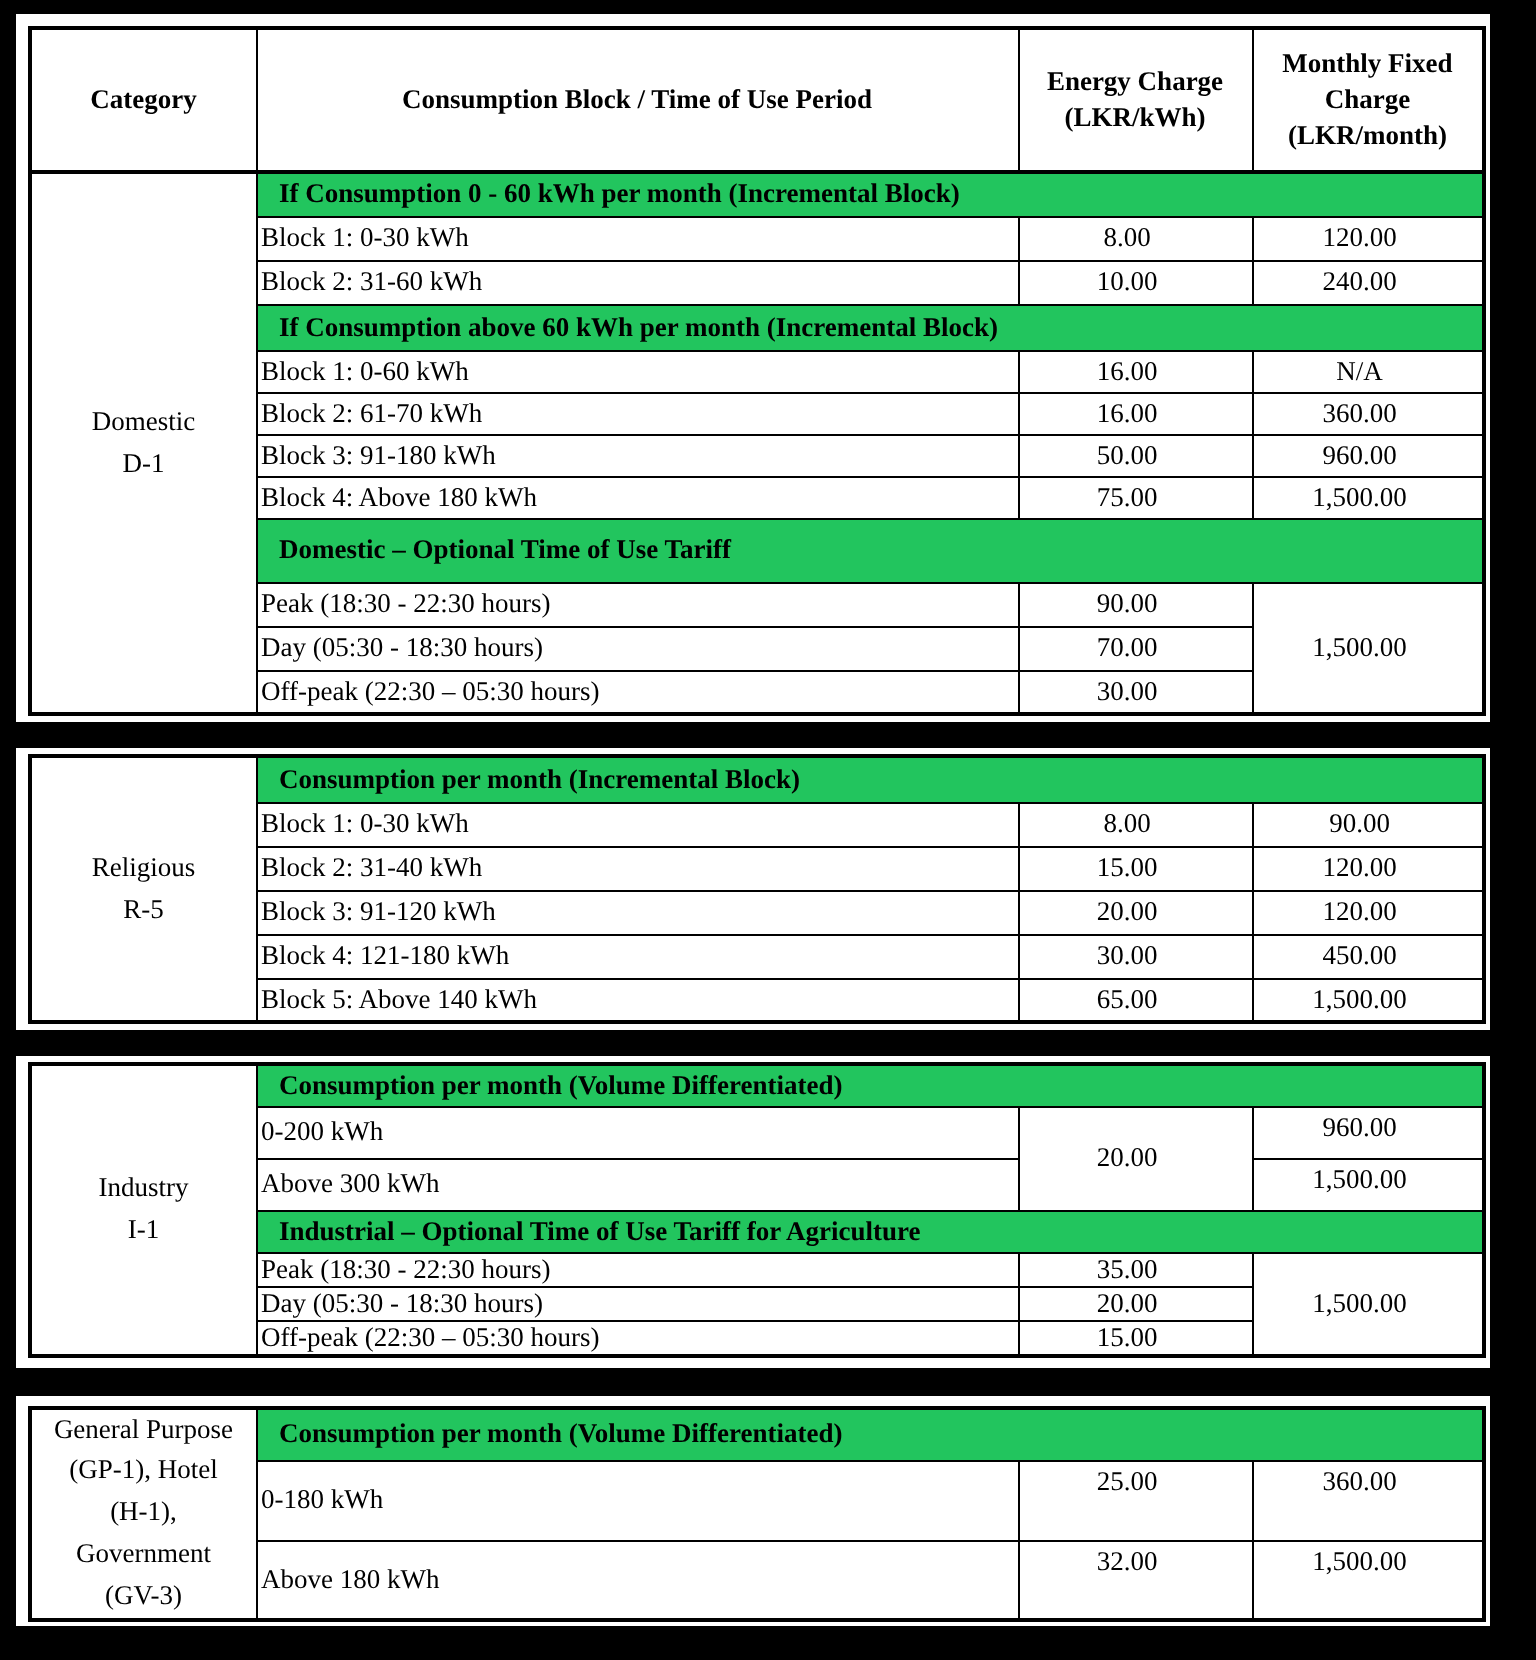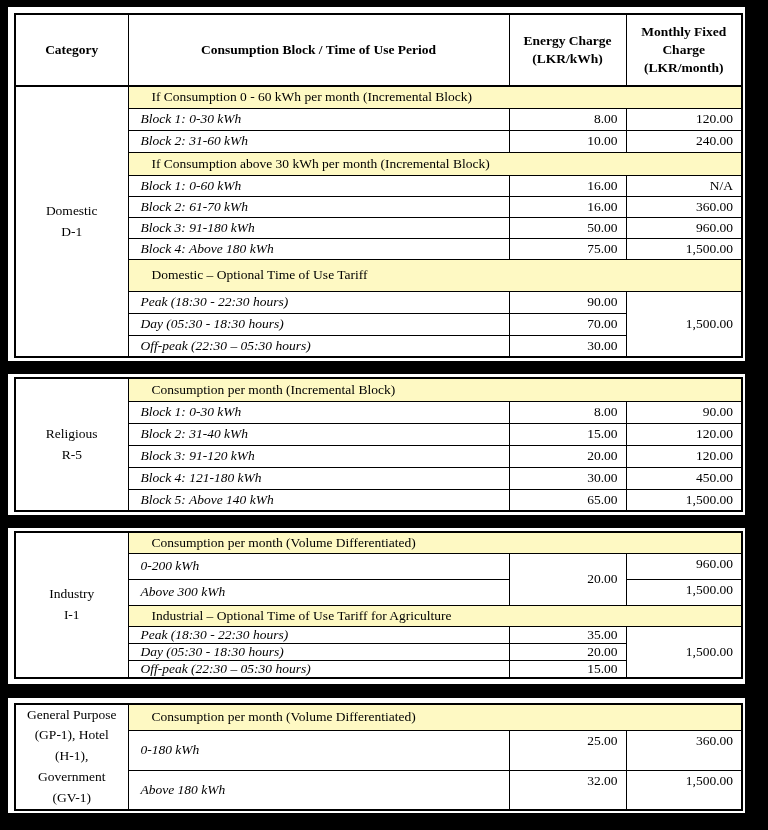--- a/index.html
+++ b/index.html
@@ -23,25 +23,25 @@
     border:1px solid #000;
     font-size:13.5px;color:#000;
     padding:0;overflow:hidden;white-space:nowrap;
   }
   th{
     font-weight:bold;text-align:center;vertical-align:middle;
     border-bottom:2px solid #000;white-space:normal;
     padding:0 6px;line-height:1.35;
   }
   .sec{
-    background:#fef9c3;font-weight:normal;
-    padding-left:23px;vertical-align:middle;
-  }
-  .lbl{padding-left:12px;vertical-align:middle;font-style:italic;}
-  .num{text-align:right;padding-right:8px;vertical-align:middle;}
+    background:#22c55e;font-weight:bold;
+    padding-left:11px;vertical-align:middle;
+  }
+  .lbl{padding-left:2px;vertical-align:middle;}
+  .num{text-align:center;padding-right:8px;vertical-align:middle;}
   .cat{
     text-align:center;vertical-align:middle;white-space:normal;
     line-height:1.55;padding:0 2px;margin-top:48px;
   }
   .cat span{display:block;}
   .vtop{vertical-align:top;padding-top:2px;}
   .band{height:13px;background:#000;width:100%;}
   .t1{margin-top:6px;}
   .gap3{height:3px;} .gap5{height:5px;} .gap2{height:2px;}
   .band14{height:14px;background:#000;width:100%;}
@@ -80,21 +80,21 @@
       <td class="lbl">Block 1: 0-30 kWh</td>
       <td class="num">8.00</td>
       <td class="num">120.00</td>
     </tr>
     <tr class="h22">
       <td class="lbl">Block 2: 31-60 kWh</td>
       <td class="num">10.00</td>
       <td class="num">240.00</td>
     </tr>
     <tr class="h23">
-      <td class="sec" colspan="3">If Consumption above 30 kWh per month (Incremental Block)</td>
+      <td class="sec" colspan="3">If Consumption above 60 kWh per month (Incremental Block)</td>
     </tr>
     <tr class="h21">
       <td class="lbl">Block 1: 0-60 kWh</td>
       <td class="num">16.00</td>
       <td class="num">N/A</td>
     </tr>
     <tr class="h21">
       <td class="lbl">Block 2: 61-70 kWh</td>
       <td class="num">16.00</td>
       <td class="num">360.00</td>
@@ -233,21 +233,21 @@
         <col class="c3">
         <col class="c4">
       </colgroup>
     <tbody>
         <tr class="h22">
       <td class="cat" rowspan="3">
         <span>General Purpose</span>
         <span>(GP-1), Hotel</span>
         <span>(H-1),</span>
         <span>Government</span>
-        <span>(GV-1)</span>
+        <span>(GV-3)</span>
       </td>
       <td class="sec" colspan="3">Consumption per month (Volume Differentiated)</td>
     </tr>
     <tr class="h33">
       <td class="lbl">0-180 kWh</td>
       <td class="num vtop">25.00</td>
       <td class="num vtop">360.00</td>
     </tr>
     <tr class="h33">
       <td class="lbl">Above 180 kWh</td>

